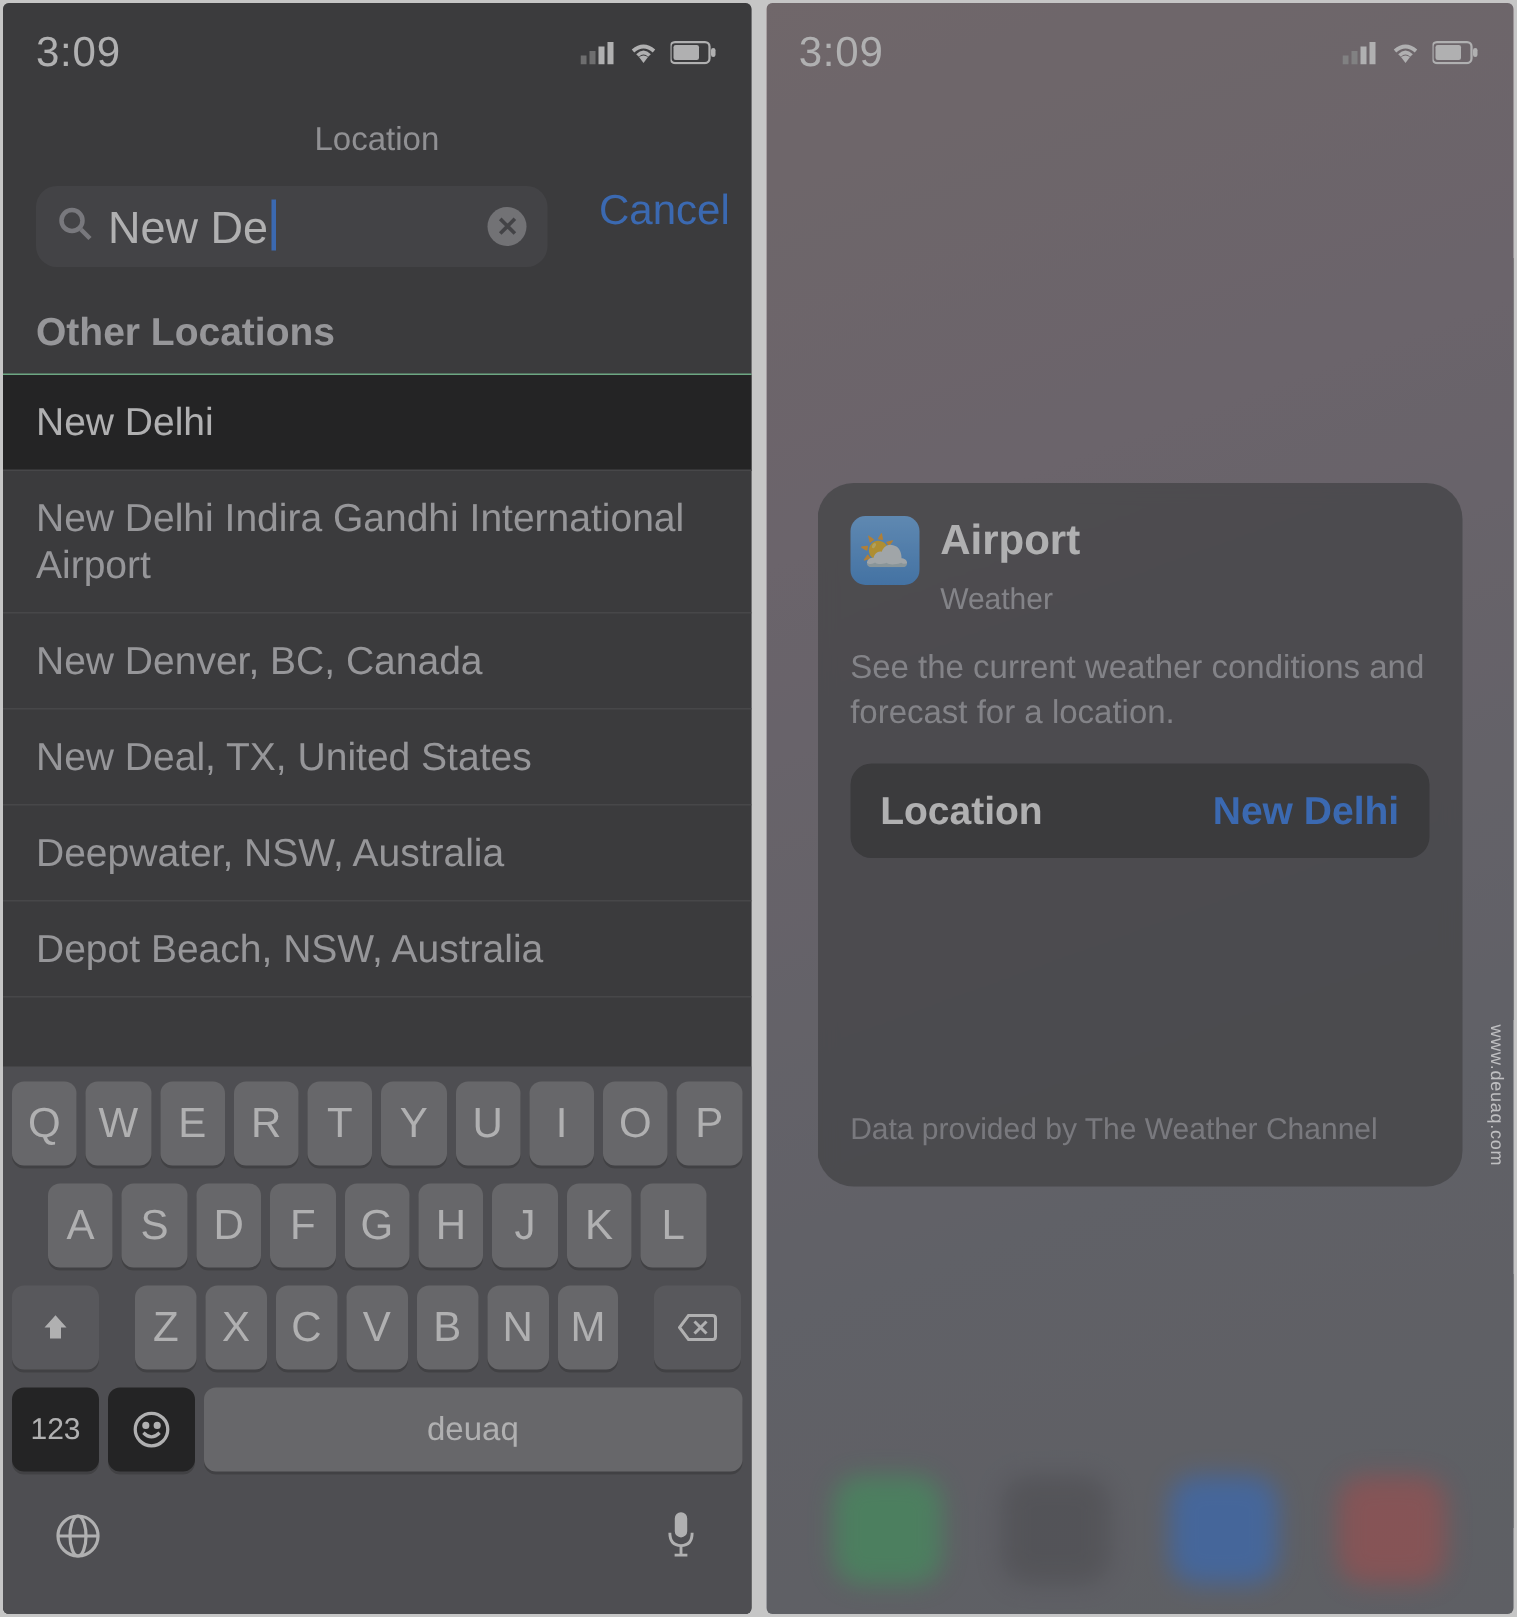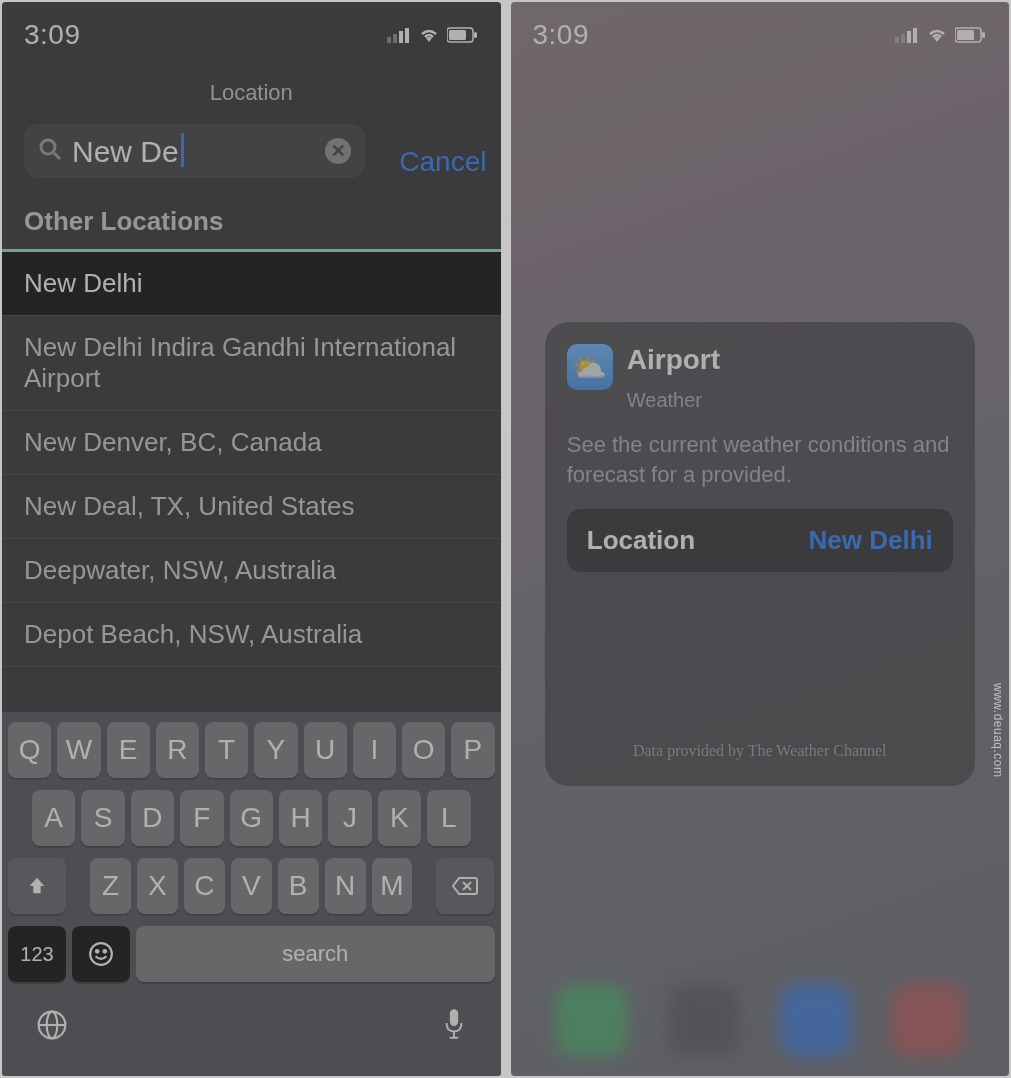--- a/index.html
+++ b/index.html
@@ -33,41 +33,41 @@
     padding: 12px 22px 6px; height: 60px; color: #fff;
   }
   .status-time { font-size: 28px; font-weight: 400; letter-spacing: .5px; }
   .status-icons { display: flex; gap: 6px; align-items: center; }
   .signal-icon, .wifi-icon, .battery-icon { display: inline-flex; }
   .title-small {
     text-align: center; color: #c5c5c9; font-size: 22px; font-weight: 400;
     padding: 18px 0 10px;
   }
   .search-row {
-    display: flex; align-items: flex-end; gap: 14px;
+    display: flex; align-items: flex-start; gap: 14px;
     padding: 8px 14px 14px 22px;
   }
   .search-field {
     flex: 1; height: 54px; background: #3a3a3d; border-radius: 14px;
     display: flex; align-items: center; padding: 0 14px; gap: 10px;
   }
   .search-text { color: #fff; font-size: 30px; position: relative; }
   .cursor {
     display: inline-block; width: 3px; height: 34px; background: #2a7fff;
     vertical-align: -5px; margin-left: 2px;
   }
   .clear-btn {
     width: 26px; height: 26px; border-radius: 50%; background: #8e8e93;
     color: #3a3a3d; display: flex; align-items: center; justify-content: center;
     font-size: 18px; font-weight: 700;
   }
   .cancel { color: #2a7fff; font-size: 28px; margin-left: 20px; }
   .section-header {
     padding: 14px 22px 12px; color: #d0d0d4; font-size: 26px; font-weight: 700;
-    border-bottom: 3px solid #86efac;
+    border-bottom: 1px solid #86efac;
   }
   .results { flex: 1; }
   .result {
     padding: 16px 22px; color: #d0d0d4; font-size: 26px;
     border-bottom: 1px solid #404043;
   }
   .result.selected { background: #000; color: #fff; }
   
   .keyboard {
     background: #4e4e52; padding: 10px 6px 8px;
@@ -108,21 +108,21 @@
   .card-title { color: #fff; font-size: 28px; font-weight: 700; }
   .card-sub { color: #aeaeb4; font-size: 20px; margin-top: 13px; }
   .card-desc { color: #aeaeb4; font-size: 22px; line-height: 1.35; margin: 4px 0 20px; }
   .loc-row {
     background: #2a2a2d; border-radius: 14px; padding: 16px 20px;
     display: flex; justify-content: space-between; align-items: center;
   }
   .loc-label { color: #fff; font-size: 26px; font-weight: 600; }
   .loc-value { color: #2a7fff; font-size: 26px; font-weight: 600; }
   .card-footer {
-    text-align: center; color: #9c9ca2; font-size: 16px; margin-top: 170px; font-family: Liberation Serif, serif;
+    text-align: left; color: #9c9ca2; font-size: 20px; margin-top: 170px;
   }
   .dock-hint {
     position: absolute; bottom: 20px; left: 0; right: 0;
     display: flex; justify-content: center; gap: 40px; z-index: 5;
   }
   .dock-blob { width: 72px; height: 72px; border-radius: 18px; filter: blur(8px); opacity: .7; }
   .b1 { background: #3cbf67; } .b2 { background: #4f4f55; }
   .b3 { background: #2a7fff; } .b4 { background: #d05050; }
   .watermark {
     position: absolute; right: 6px; bottom: 300px; transform: rotate(0);
@@ -240,21 +240,21 @@
     <div class="kb-row r4">
       <div class="key key-123">123</div>
       <div class="key key-emoji">
         <svg width="26" height="26" viewBox="0 0 24 24" fill="none" stroke="#fff" stroke-width="2">
             <circle cx="12" cy="12" r="10"></circle>
             <circle cx="8.5" cy="9.5" r="1.2" fill="#fff"></circle>
             <circle cx="15.5" cy="9.5" r="1.2" fill="#fff"></circle>
             <path d="M7 14 Q12 19 17 14"></path>
           </svg>
       </div>
-      <div class="key key-space">search</div>
+      <div class="key key-space">deuaq</div>
     </div>
     <div class="kb-bottom">
       <span>
         <svg width="32" height="32" viewBox="0 0 24 24" fill="none" stroke="#fff" stroke-width="1.6">
             <circle cx="12" cy="12" r="10"></circle>
             <ellipse cx="12" cy="12" rx="4" ry="10"></ellipse>
             <line x1="2" y1="12" x2="22" y2="12"></line>
           </svg>
       </span>
       <span>
@@ -300,21 +300,21 @@
 
   <div class="right-body">
     <div class="card">
       <div class="card-head">
         <div class="app-icon">⛅</div>
         <div>
           <div class="card-title">Airport</div>
           <div class="card-sub">Weather</div>
         </div>
       </div>
-      <div class="card-desc">See the current weather conditions and forecast for a provided.</div>
+      <div class="card-desc">See the current weather conditions and forecast for a location.</div>
       <div class="loc-row">
         <span class="loc-label">Location</span>
         <span class="loc-value">New Delhi</span>
       </div>
       <div class="card-footer">Data provided by The Weather Channel</div>
     </div>
   </div>
 
   <div class="dock-hint">
     <div class="dock-blob b1"></div>

